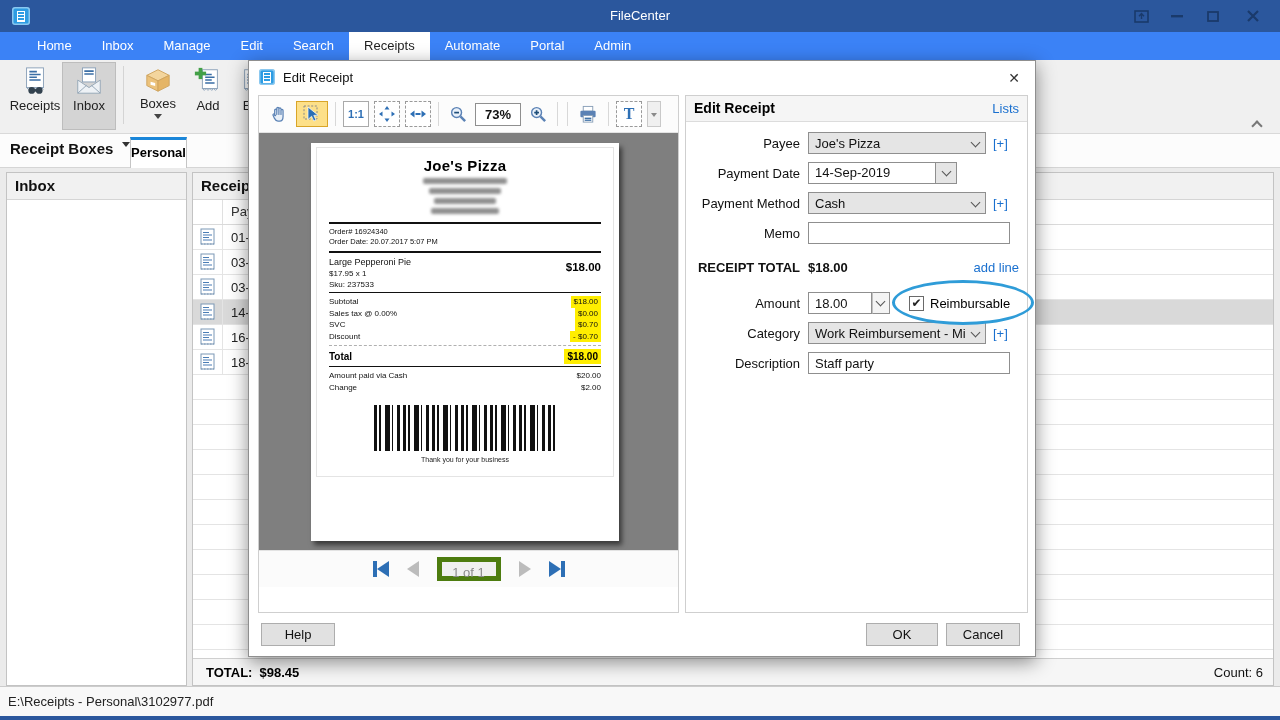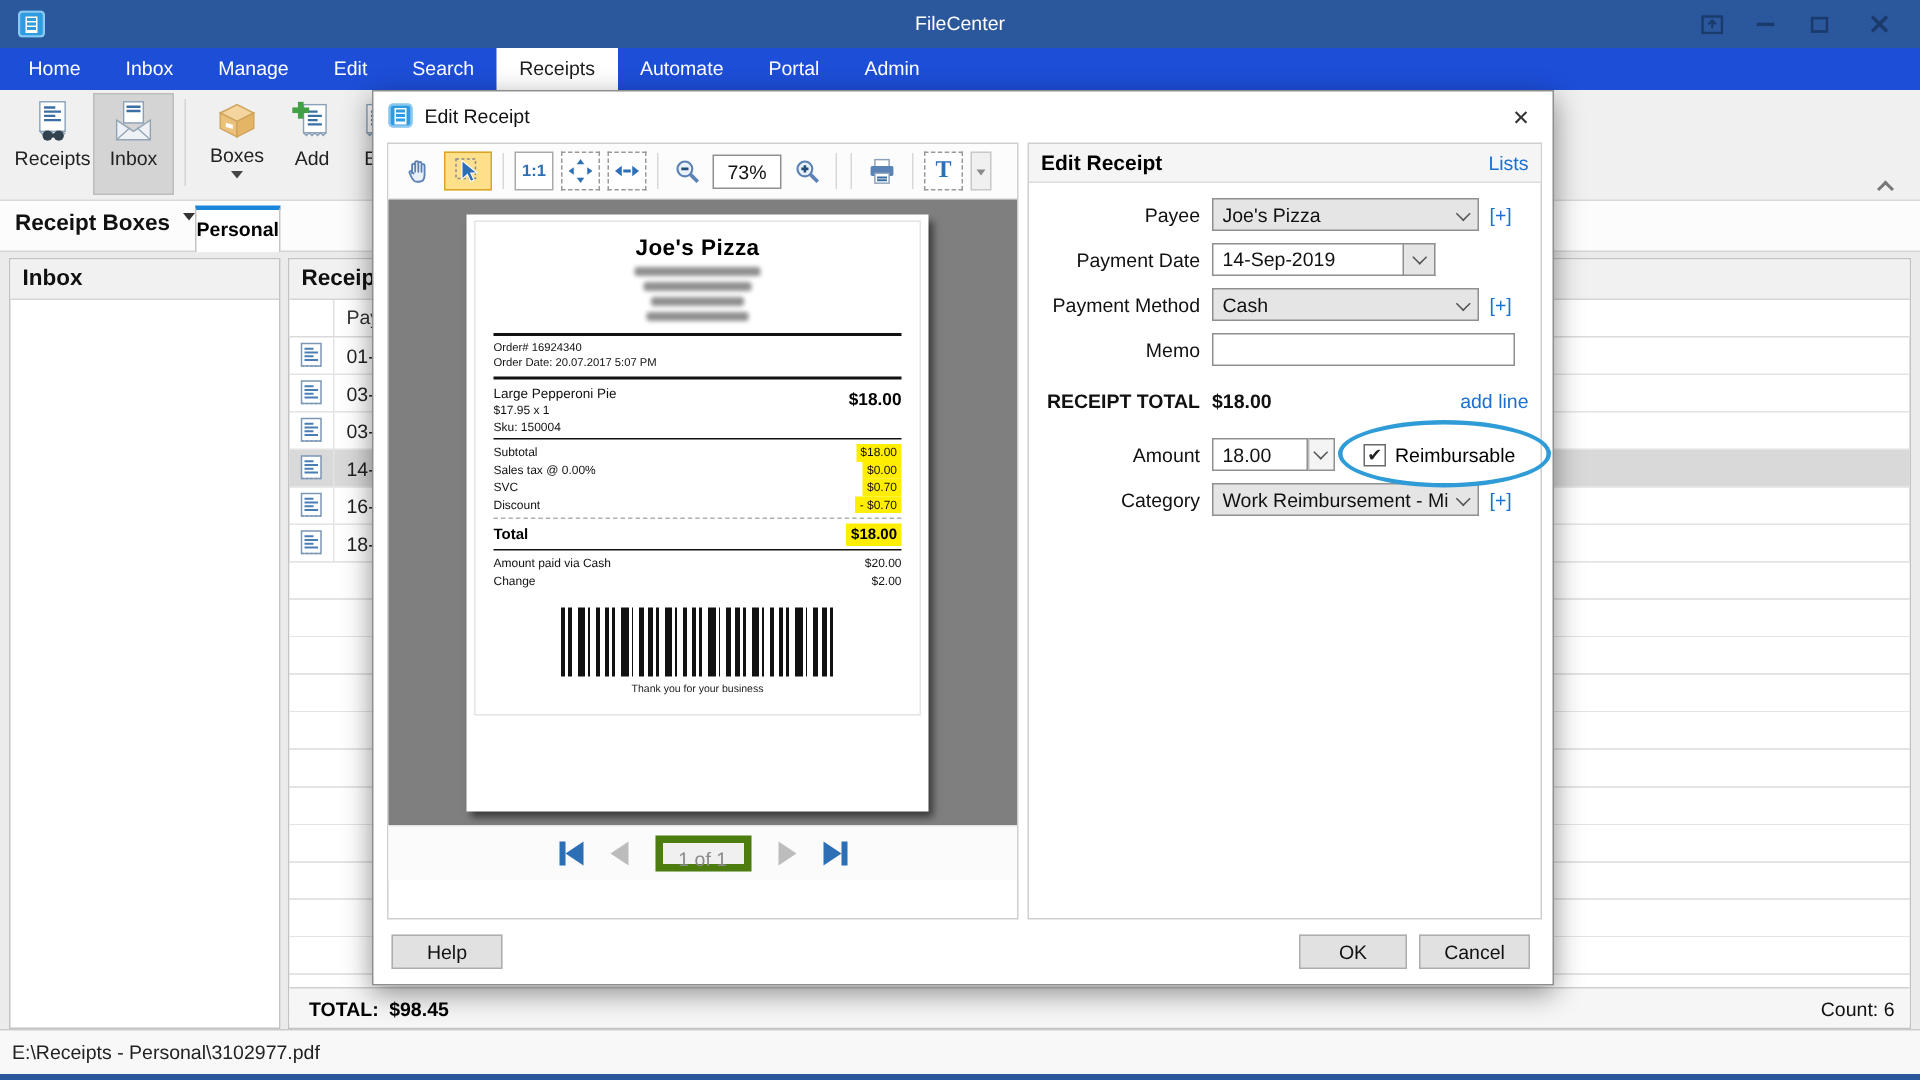--- a/index.html
+++ b/index.html
@@ -9,21 +9,21 @@
 
   
   #titlebar { left:0; top:0; width:1280px; height:32px; background:#2b579d; }
   #app-title { left:0; top:0; width:100%; height:32px; line-height:32px; text-align:center; color:#fff; font-size:13px; }
   .appicon { width:18px; height:18px; border-radius:3px; background:#2d9ce3; box-shadow:inset 0 0 0 1.5px rgba(255,255,255,.45); display:flex; align-items:center; justify-content:center; }
   .appicon .paper { width:8px; height:11px; background:#fff; display:flex; flex-direction:column; justify-content:center; gap:1.5px; padding:1.5px 1px; }
   .appicon .paper i { display:block; height:1.5px; background:#2d9ce3; }
   #tb-icon { left:12px; top:7px; }
   .winbtn { top:6px; width:22px; height:20px; display:flex; align-items:center; justify-content:center; color:#1a3a6b; cursor:pointer; }
   .winbtn svg { display:block; }
-  #menubar { left:0; top:32px; width:1280px; height:28px; background:#1d4ed8; display:flex; padding-left:4px; }
+  #menubar { left:0; top:32px; width:1280px; height:28px; background:#3b82f6; display:flex; padding-left:22px; }
   .mtab { height:28px; line-height:28px; padding:0 15px; color:#fff; font-size:13px; cursor:pointer; }
   .mtab.active { background:#fff; color:#1e1e1e; }
 
   
   #ribbon { left:0; top:60px; width:1280px; height:74px; background:#f0f0f0; border-bottom:1px solid #d9d9d9; }
   #ribbon-buttons { left:8px; top:2px; display:flex; align-items:flex-start; height:70px; }
   .rbtn { width:54px; padding-top:3px; height:68px; display:flex; flex-direction:column; align-items:center; gap:2px; font-size:13px; color:#222; cursor:pointer; border:1px solid transparent; }
   .rbtn.selected { background:#d4d4d4; border-color:#bdbdbd; }
   .rsep { width:1px; height:58px; background:#d4d4d4; margin:4px 7px 0 7px; }
   .ddtri { width:0; height:0; border-left:4px solid transparent; border-right:4px solid transparent; border-top:5px solid #444; margin-top:1px; }
@@ -69,21 +69,21 @@
   #preview-group { left:9px; top:34px; width:421px; height:518px; }
   #edit-group { left:436px; top:34px; width:343px; height:518px; }
 
   
   #pv-toolbar { height:37px; background:#fcfcfc; border-bottom:1px solid #e3e3e3; display:flex; align-items:center; padding:0 6px; gap:5px; }
   .tbtn { height:26px; display:flex; align-items:center; justify-content:center; cursor:pointer; border:1px solid transparent; }
   .tbtn.boxed { border:1px solid #a9a9a9; background:#fff; width:26px; }
   .tbtn.dashed { border:1px dashed #9a9a9a; background:#fff; width:26px; }
   .tbtn.active-tool { background:#fde089; border:1px solid #d9a528; width:32px; }
   .tsep { width:1px; height:24px; background:#d8d8d8; margin:0 2px; }
-  #zoom-box { width:46px; height:23px; border:1px solid #8f8f8f; font-size:13px; text-align:center; color:#111; background:#fff; }
+  #zoom-box { width:46px; height:23px; border:1px solid #8f8f8f; font-size:13px; text-align:center; color:#111; background:#fff;font-weight:bold; }
   .one2one { font-size:11px; font-weight:bold; color:#2d6fb5; }
   .ttool { font-family:"Liberation Serif", serif; font-size:16px; font-weight:bold; color:#2d6fb5; }
   #t-dd { width:14px; height:26px; background:#f0f0f0; border:1px solid #c9c9c9; display:flex; align-items:center; justify-content:center; cursor:pointer; }
   #t-dd .ddtri { border-top-color:#8a8a8a; border-left-width:3.5px; border-right-width:3.5px; border-top-width:4px; }
 
   
   #pv-canvas { position:relative; height:417px; background:#7f7f7f; overflow:hidden; }
   #page { position:absolute; left:52px; top:10px; width:308px; height:398px; background:#fff; box-shadow:3px 4px 5px rgba(0,0,0,.55); }
   #receipt-img { position:absolute; left:5px; top:4px; right:5px; height:330px; border:1px solid #e4e4e4; padding:6px 12px; }
   #rc-title { font-size:15px; font-weight:bold; text-align:center; margin-top:3px; letter-spacing:.3px; color:#000; }
@@ -430,21 +430,21 @@
             <div class="blurline" style="width:68px;"></div>
           </div>
           <div class="hr2"></div>
           <div class="rc-small">Order# 16924340</div>
           <div class="rc-small">Order Date: 20.07.2017 5:07 PM</div>
           <div class="hr2b"></div>
           <div id="rc-item">
             <div>
               <div class="l1">Large Pepperoni Pie</div>
               <div class="l2">$17.95 x 1</div>
-              <div class="l2">Sku: 150004</div>
+              <div class="l2">Sku: 237533</div>
             </div>
             <div id="rc-item-amt">$18.00</div>
           </div>
           <div class="hr15"></div>
           <div class="trow">
               <span>Subtotal</span>
               <span class="hl">$18.00</span>
             </div>
           <div class="trow">
               <span>Sales tax @ 0.00%</span>
@@ -553,18 +553,22 @@
 
     <div class="frow" style="top:226px;">
       <span class="flabel">Category</span>
       <div class="combo" style="width:178px;">
           <span style="white-space:nowrap; overflow:hidden;">Work Reimbursement - Misc</span>
           <span class="chev"></span>
         </div>
       <span class="plus">[+]</span>
     </div>
 
+    <div class="frow" style="top:256px;">
+      <span class="flabel">Description</span>
+      <input class="tinput" style="width: 202px;" readonly="" value="Staff party">
+    </div>
   </div>
 
   <div class="btn" id="help-btn">Help</div>
   <div class="btn" id="ok-btn">OK</div>
   <div class="btn" id="cancel-btn">Cancel</div>
 </div>
 
 </body></html>

